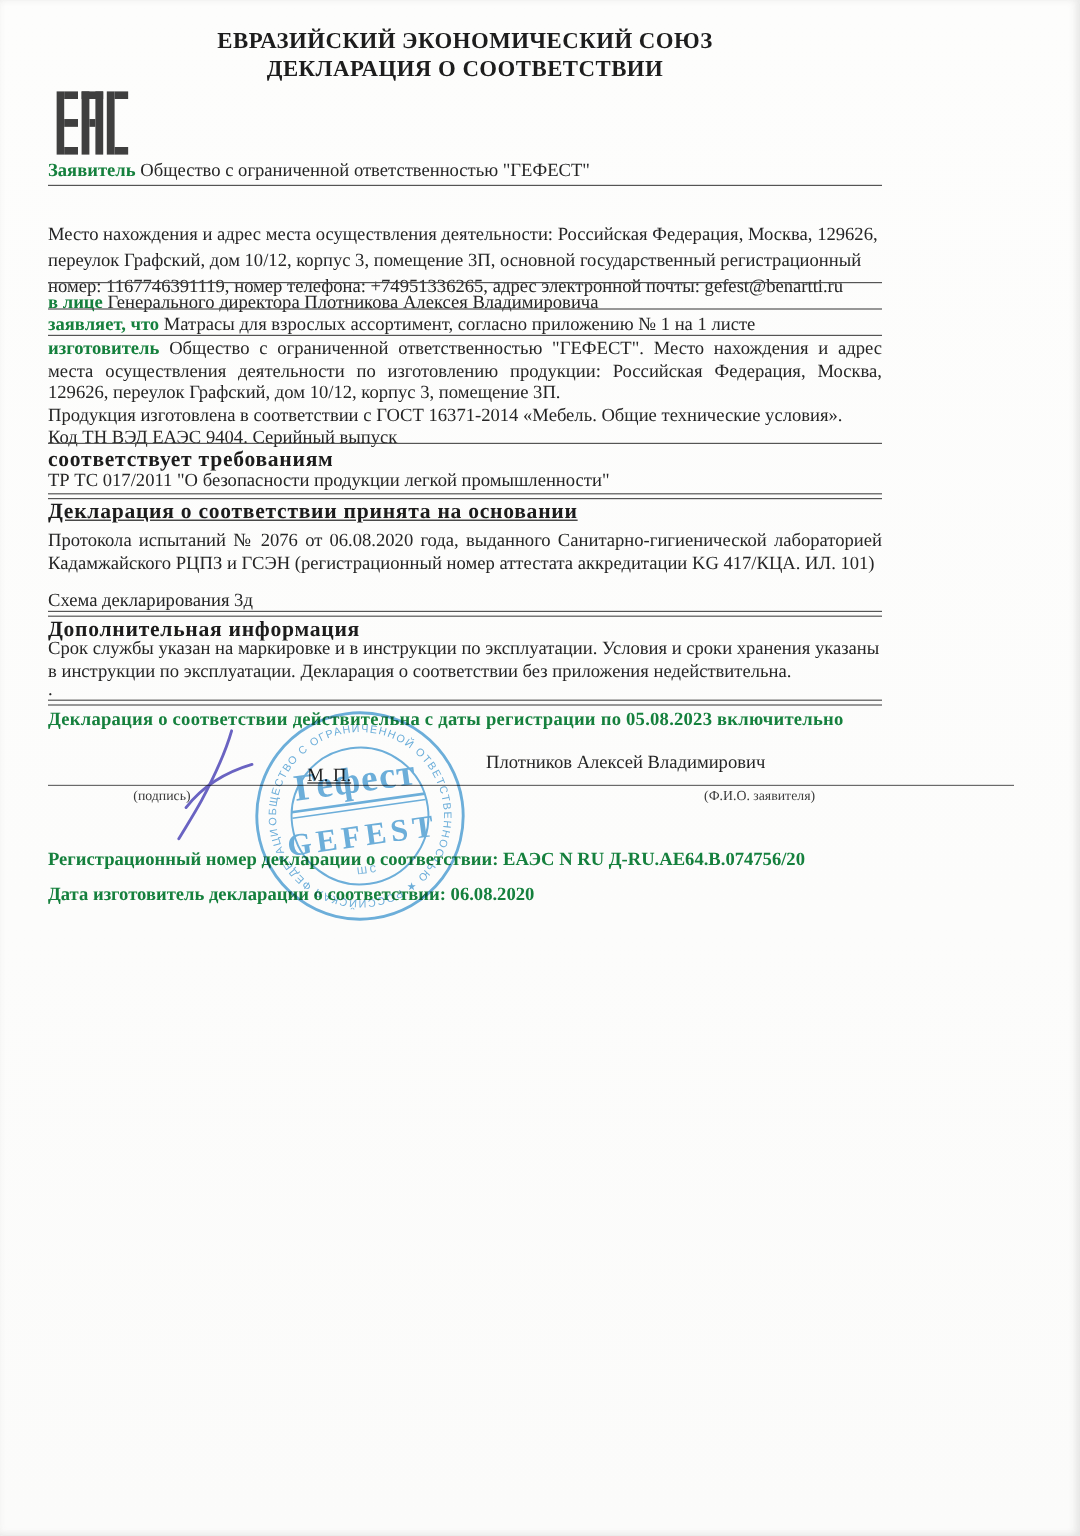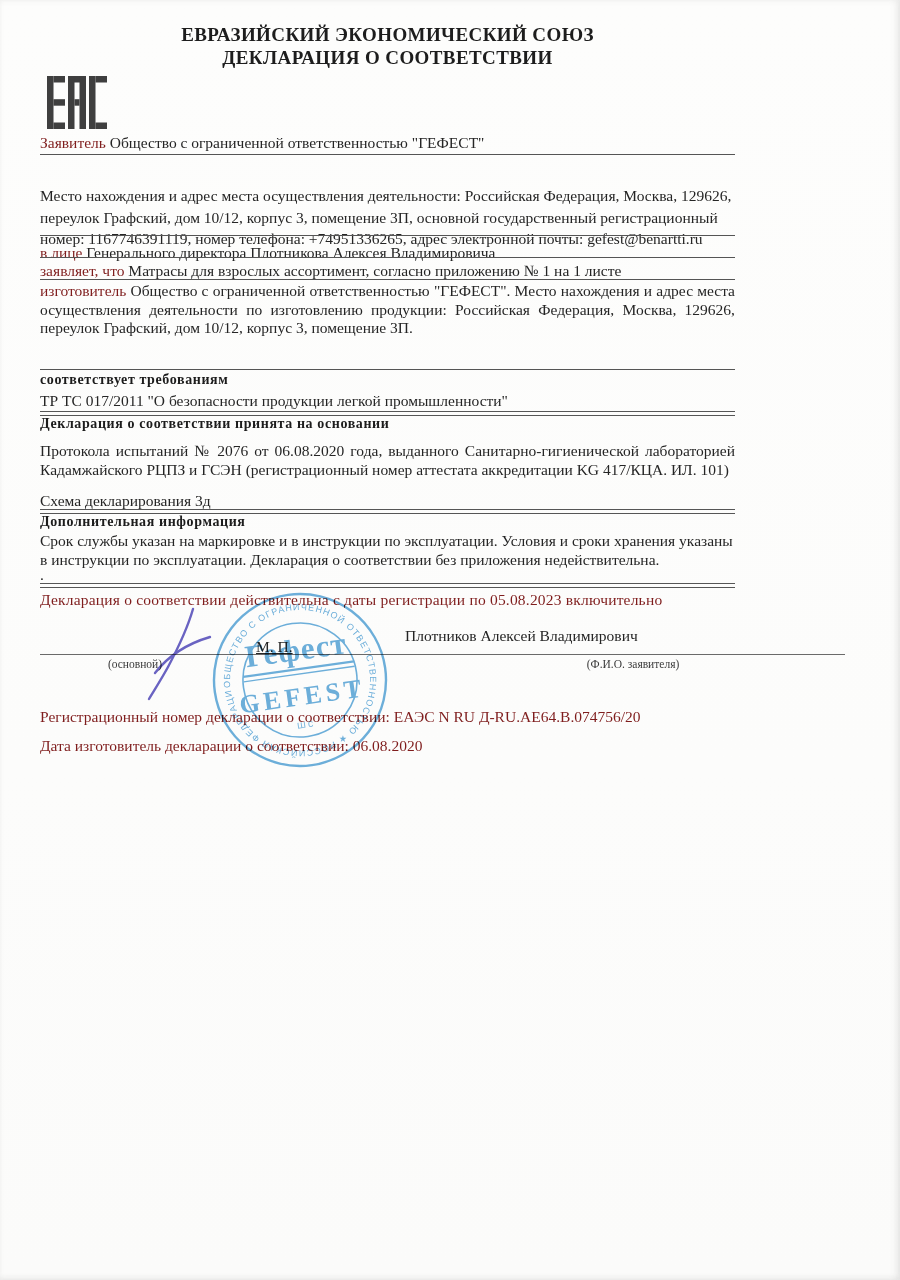--- a/index.html
+++ b/index.html
@@ -16,26 +16,26 @@
     background:linear-gradient(180deg,#fdfdfc 0%,#fcfcfb 60%,#fbfbfa 100%);
     box-shadow:inset -4px 0 6px rgba(90,90,90,.10), inset 0 -3px 5px rgba(120,120,120,.06);
   }
   .abs{position:absolute;}
   .col{left:40px;width:695px;}
   .title{
     text-align:center;font-weight:bold;font-size:19px;letter-spacing:.4px;
     color:#1d1d1d;
   }
   .body-text{font-size:15.5px;line-height:20px;color:#252525;}
-  .b{font-weight:normal;color:#7f1d1d;}
+  .b{font-weight:bold;color:#15803d;}
   .rule{border-top:1.5px solid #555;height:0;}
   .rule.double{height:3px;border-top:1.2px solid #565656;border-bottom:1.2px solid #565656;}
   .justify{text-align:justify;}
   .caption{font-size:11.5px;color:#3a3a3a;}
-  .heading{font-size:14px;font-weight:bold;letter-spacing:.6px;color:#1c1c1c;}
+  .heading{font-size:18px;font-weight:bold;letter-spacing:.6px;color:#1c1c1c;}
   #overlay{mix-blend-mode:multiply;pointer-events:none;}
 </style>
 </head>
 <body>
 
 <div class="sheet"></div>
 
 <div class="abs col title" style="top:24px;">ЕВРАЗИЙСКИЙ ЭКОНОМИЧЕСКИЙ СОЮЗ</div>
 <div class="abs col title" style="top:47px;">ДЕКЛАРАЦИЯ О СООТВЕТСТВИИ</div>
 
@@ -77,43 +77,45 @@
   <span class="b">заявляет, что</span>
   <span>Матрасы для взрослых ассортимент, согласно приложению № 1 на 1 листе</span>
 </div>
 <div class="abs col rule" style="top:279px;"></div>
 
 <div class="abs col body-text" style="top:282px;line-height:18.5px;">
   <div class="justify">
     <span class="b">изготовитель</span>
     <span>Общество с ограниченной ответственностью "ГЕФЕСТ". Место нахождения и адрес места осуществления деятельности по изготовлению продукции: Российская Федерация, Москва, 129626, переулок Графский, дом 10/12, корпус 3, помещение 3П.</span>
   </div>
+  <div>Продукция изготовлена в соответствии с ГОСТ 16371-2014 «Мебель. Общие технические условия».</div>
+  <div>Код ТН ВЭД ЕАЭС 9404. Серийный выпуск</div>
 </div>
 <div class="abs col rule" style="top:369px;"></div>
 
 <div class="abs col heading" style="top:372px;">соответствует требованиям</div>
 <div class="abs col body-text" style="top:391px;">ТР ТС 017/2011 "О безопасности продукции легкой промышленности"</div>
 <div class="abs col rule double" style="top:411px;"></div>
 
-<div class="abs col heading" style="top:416px;">Декларация о соответствии принята на основании</div>
+<div class="abs col heading" style="top:416px;text-decoration:underline;">Декларация о соответствии принята на основании</div>
 <div class="abs col body-text justify" style="top:442px;line-height:18.5px;">Протокола испытаний № 2076 от 06.08.2020 года, выданного Санитарно-гигиенической лабораторией Кадамжайского РЦПЗ и ГСЭН (регистрационный номер аттестата аккредитации KG 417/КЦА. ИЛ. 101)</div>
 <div class="abs col body-text" style="top:491px;">Схема декларирования 3д</div>
 <div class="abs col rule double" style="top:509px;"></div>
 
 <div class="abs col heading" style="top:514px;">Дополнительная информация</div>
 <div class="abs col body-text" style="top:532px;line-height:18.5px;">Срок службы указан на маркировке и в инструкции по эксплуатации. Условия и сроки хранения указаны в инструкции по эксплуатации. Декларация о соответствии без приложения недействительна.</div>
 <div class="abs col body-text" style="top:565px;">.</div>
 <div class="abs col rule double" style="top:583px;"></div>
 
 <div class="abs col body-text b" style="top:590px;letter-spacing:.2px;">Декларация о соответствии  действительна с даты регистрации по 05.08.2023 включительно</div>
 
 <div class="abs body-text" style="left:405px;top:626px;">Плотников Алексей Владимирович</div>
 <div class="abs rule" style="left:40px;top:654px;width:805px;border-top-color:#6a6a6a;"></div>
 <div class="abs body-text" style="left:256px;top:637px;text-decoration:underline;">М. П.</div>
-<div class="abs caption" style="left:75px;top:658px;width:120px;text-align:center;">(основной)</div>
+<div class="abs caption" style="left:75px;top:658px;width:120px;text-align:center;">(подпись)</div>
 <div class="abs caption" style="left:553px;top:658px;width:160px;text-align:center;">(Ф.И.О. заявителя)</div>
 
 <div class="abs col body-text" style="top:707px;">
   <span class="b">Регистрационный номер декларации о соответствии:</span>
   <span class="b">ЕАЭС N RU Д-RU.АЕ64.В.074756/20</span>
 </div>
 <div class="abs col body-text" style="top:736px;">
   <span class="b">Дата изготовитель декларации о соответствии:</span>
   <span class="b">06.08.2020</span>
 </div>

